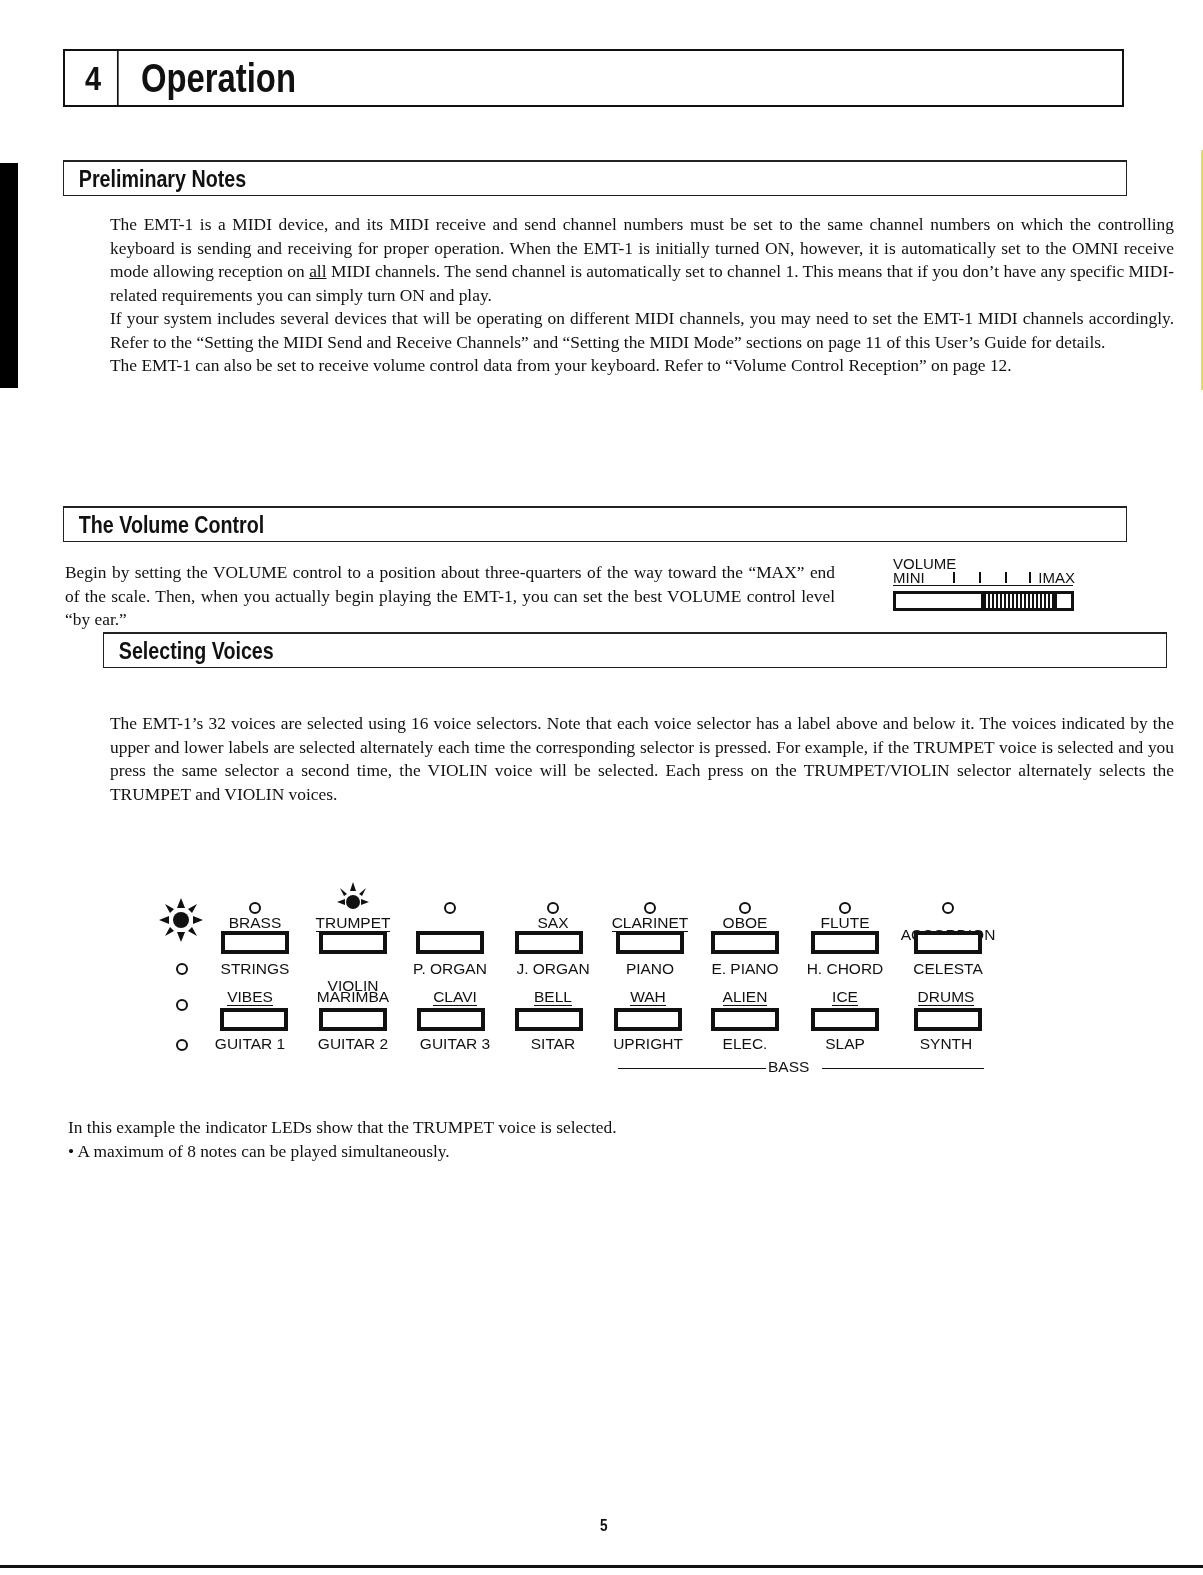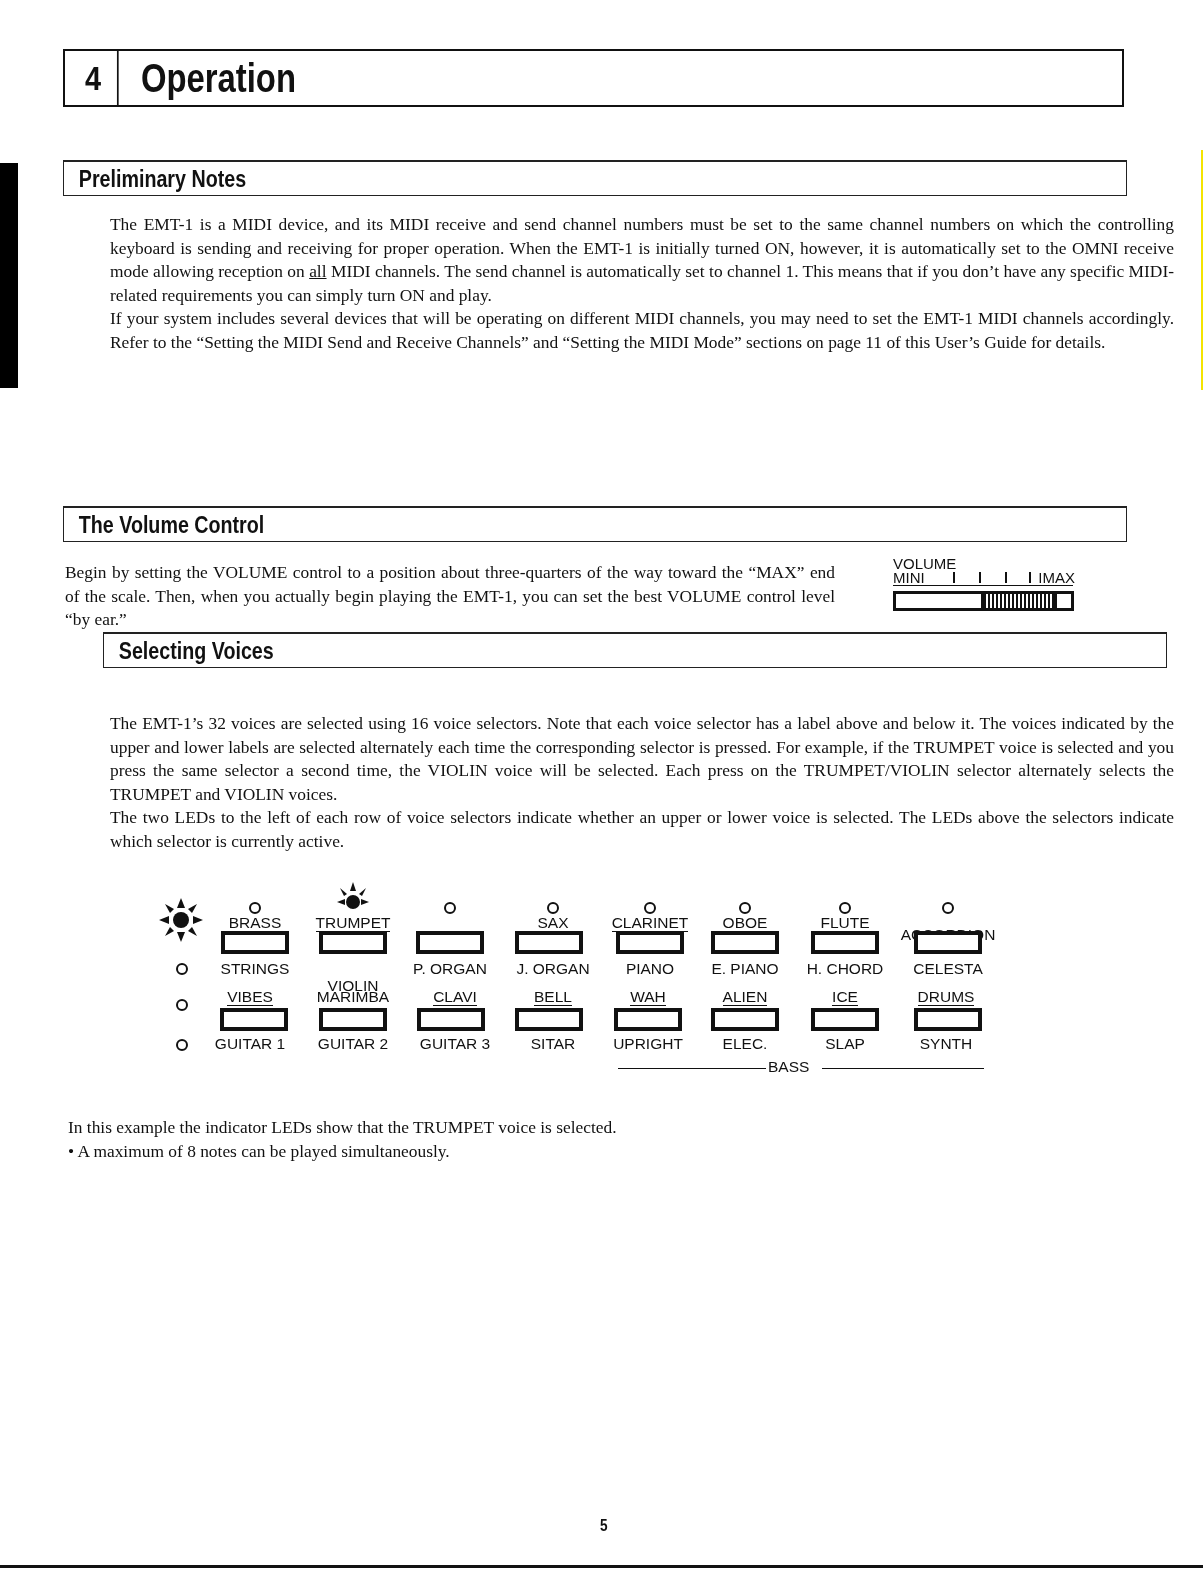--- a/index.html
+++ b/index.html
@@ -95,20 +95,21 @@
   <div class="num">4</div>
   <div class="title">Operation</div>
 </div>
 
 <div class="section" style="top:160px;">
   <span class="label">Preliminary Notes</span>
 </div>
 <div class="para" style="top:213px;">
   <p><span>The EMT-1 is a MIDI device, and its MIDI receive and send channel numbers must be set to the same channel numbers on which the controlling keyboard is sending and receiving for proper operation. When the EMT-1 is initially turned ON, however, it is automatically set to the OMNI receive mode allowing reception on </span><span class="u">all</span><span> MIDI channels. The send channel is automatically set to channel 1. This means that if you don’t have any specific MIDI-related requirements you can simply turn ON and play.</span></p>
   <p class="last">If your system includes several devices that will be operating on different MIDI channels, you may need to set the EMT-1 MIDI channels accordingly. Refer to the “Setting the MIDI Send and Receive Channels” and “Setting the MIDI Mode” sections on page 11 of this User’s Guide for details.</p>
+  <p class="last">The EMT-1 can also be set to receive volume control data from your keyboard. Refer to “Volume Control Reception” on page 12.</p>
 </div>
 
 <div class="section" style="top:506px;">
   <span class="label">The Volume Control</span>
 </div>
 <div class="vol-text">
   <p>Begin by setting the VOLUME control to a position about three-quarters of the way toward the “MAX” end of the scale. Then, when you actually begin playing the EMT-1, you can set the best VOLUME control level “by ear.”</p>
 </div>
 <div class="vol-graphic">
   <div class="vlabel">VOLUME</div>
@@ -124,21 +125,20 @@
   <div class="slider">
     <div class="fill"></div>
   </div>
 </div>
 
 <div class="section" style="top:632px;margin-left:40px;">
   <span class="label">Selecting Voices</span>
 </div>
 <div class="para" style="top:712px;">
   <p class="last">The EMT-1’s 32 voices are selected using 16 voice selectors. Note that each voice selector has a label above and below it. The voices indicated by the upper and lower labels are selected alternately each time the corresponding selector is pressed. For example, if the TRUMPET voice is selected and you press the same selector a second time, the VIOLIN voice will be selected. Each press on the TRUMPET/VIOLIN selector alternately selects the TRUMPET and VIOLIN voices.</p>
-  <p class="last">The two LEDs to the left of each row of voice selectors indicate whether an upper or lower voice is selected. The LEDs above the selectors indicate which selector is currently active.</p>
 </div>
 
 <div class="panel">
 
   <svg class="rays" style="left:157px; top:896px;" width="48" height="48" viewBox="0 0 48 48">
     <circle cx="24" cy="24" r="8" fill="#111"></circle>
     <polygon points="24,2 20,12 28,12" fill="#111"></polygon>
     <polygon points="24,46 20,36 28,36" fill="#111"></polygon>
     <polygon points="2,24 12,20 12,28" fill="#111"></polygon>
     <polygon points="46,24 36,20 36,28" fill="#111"></polygon>

